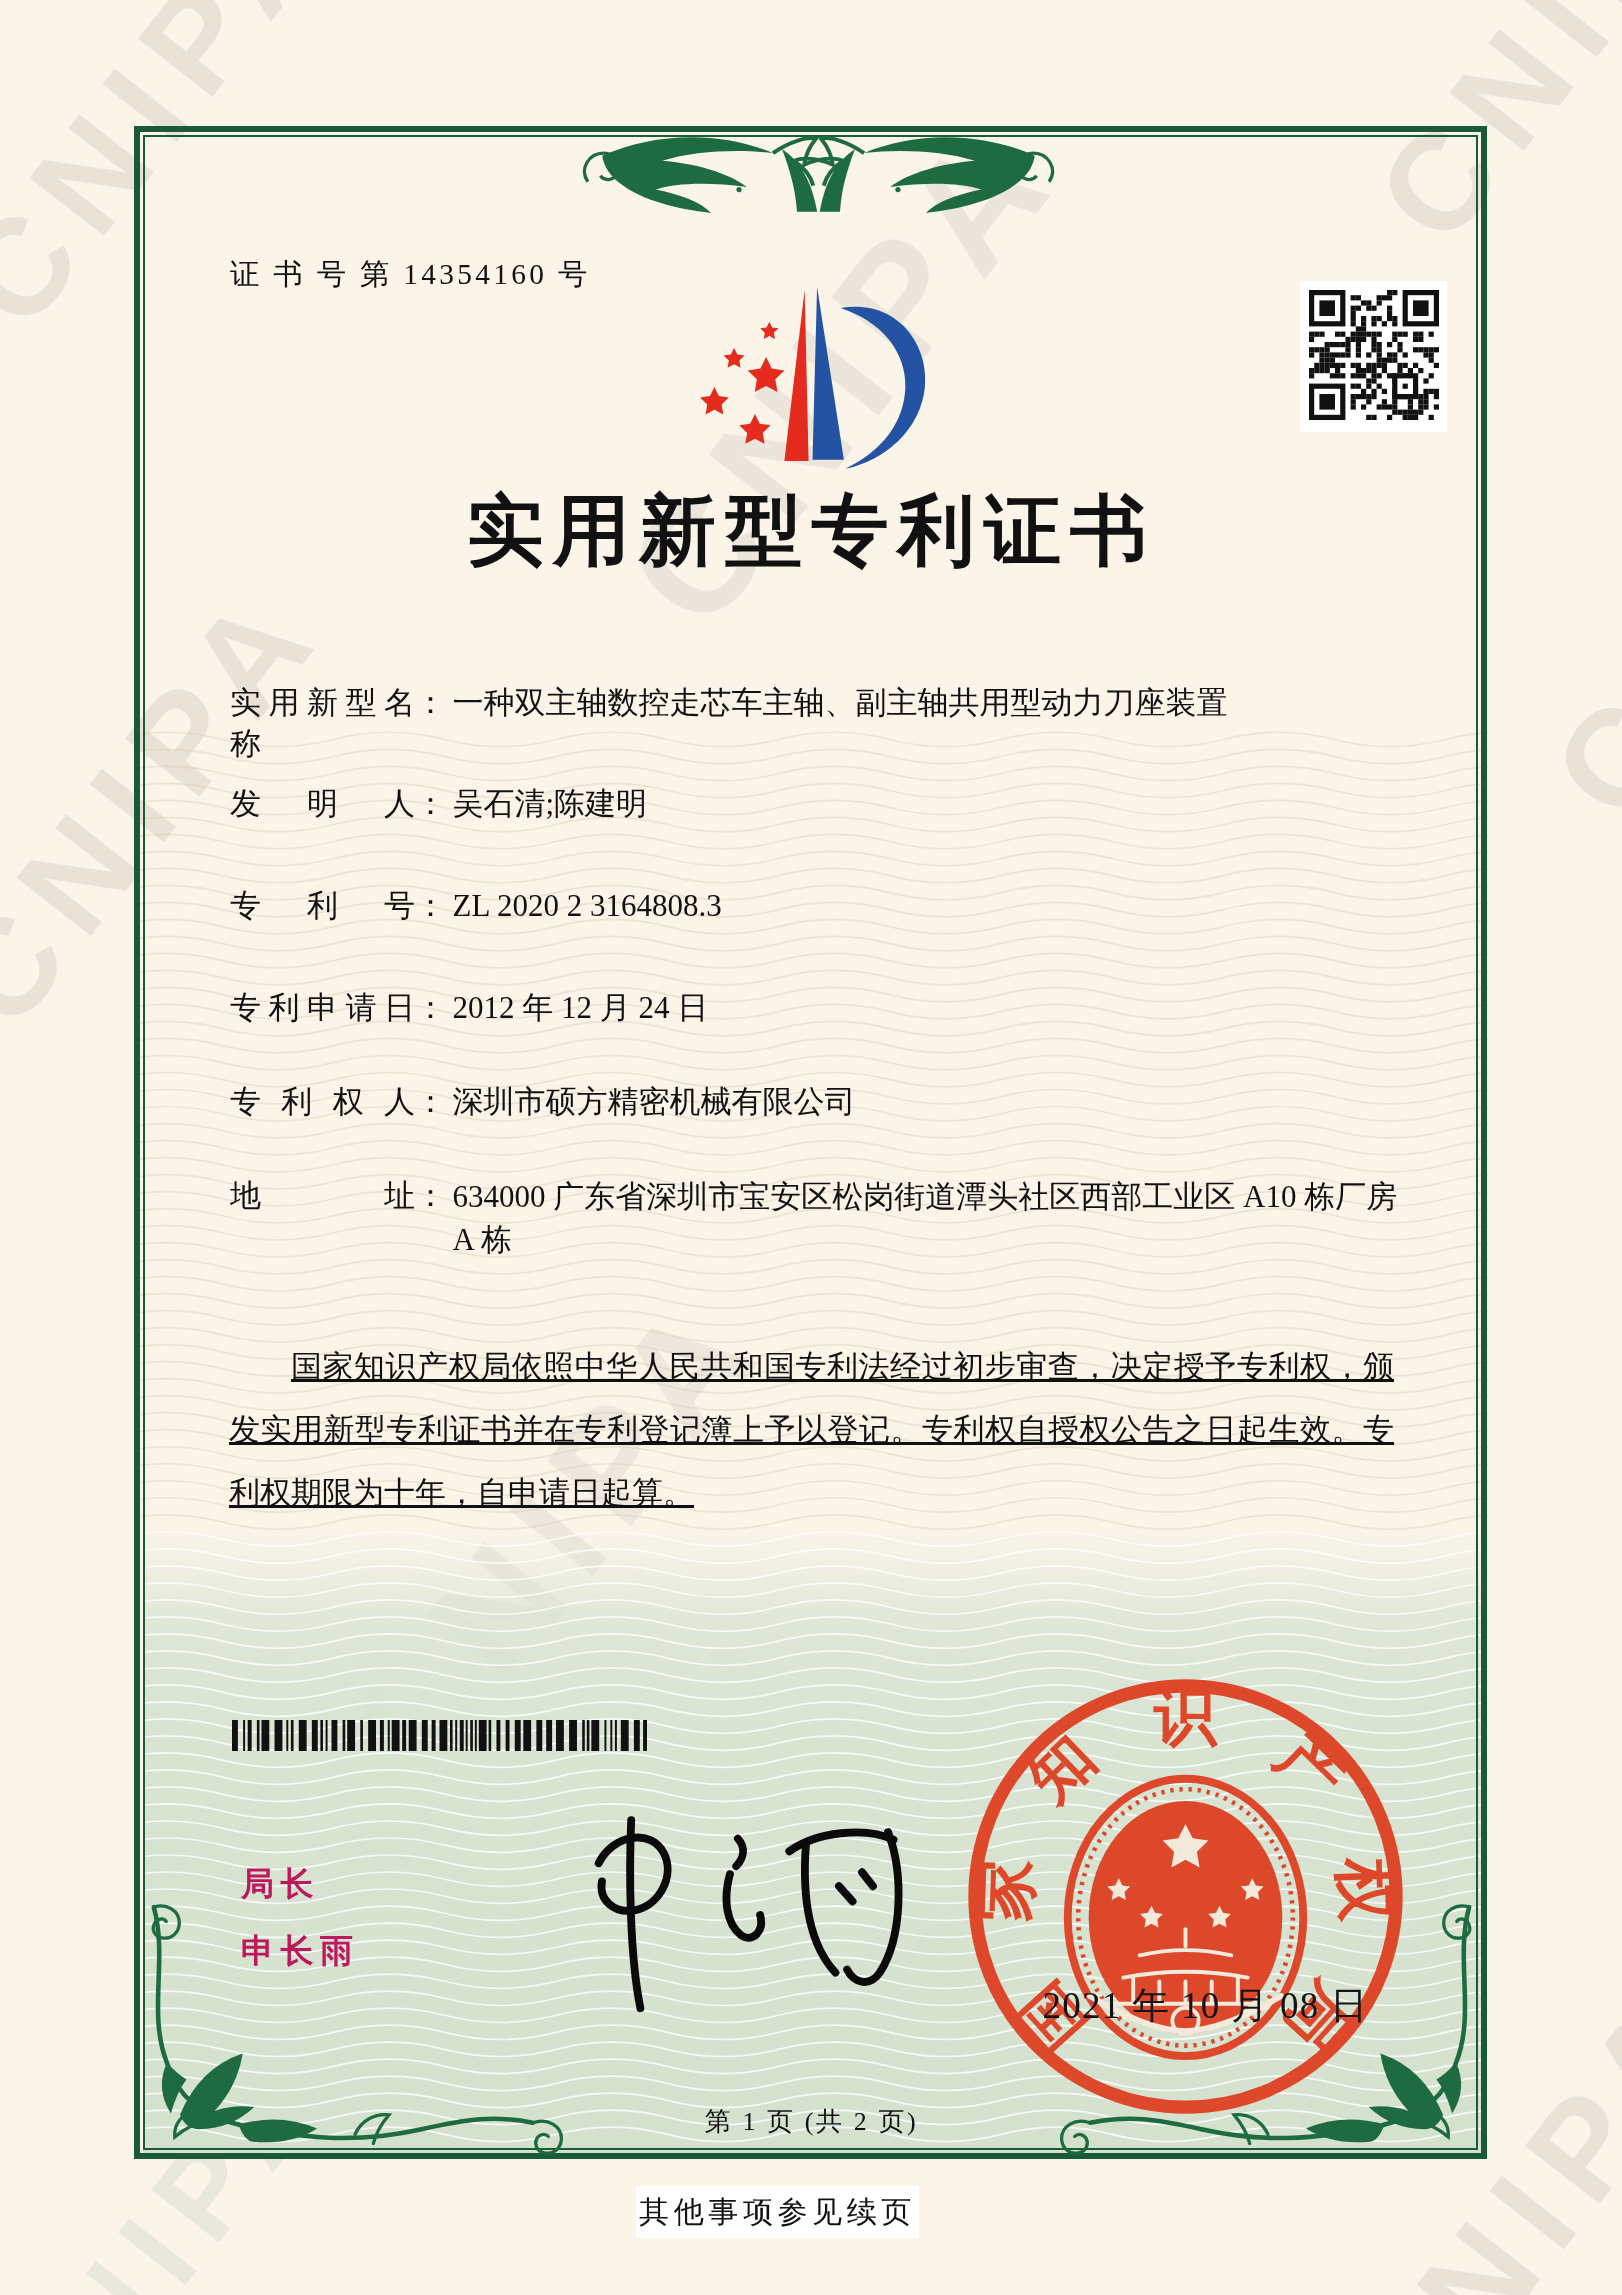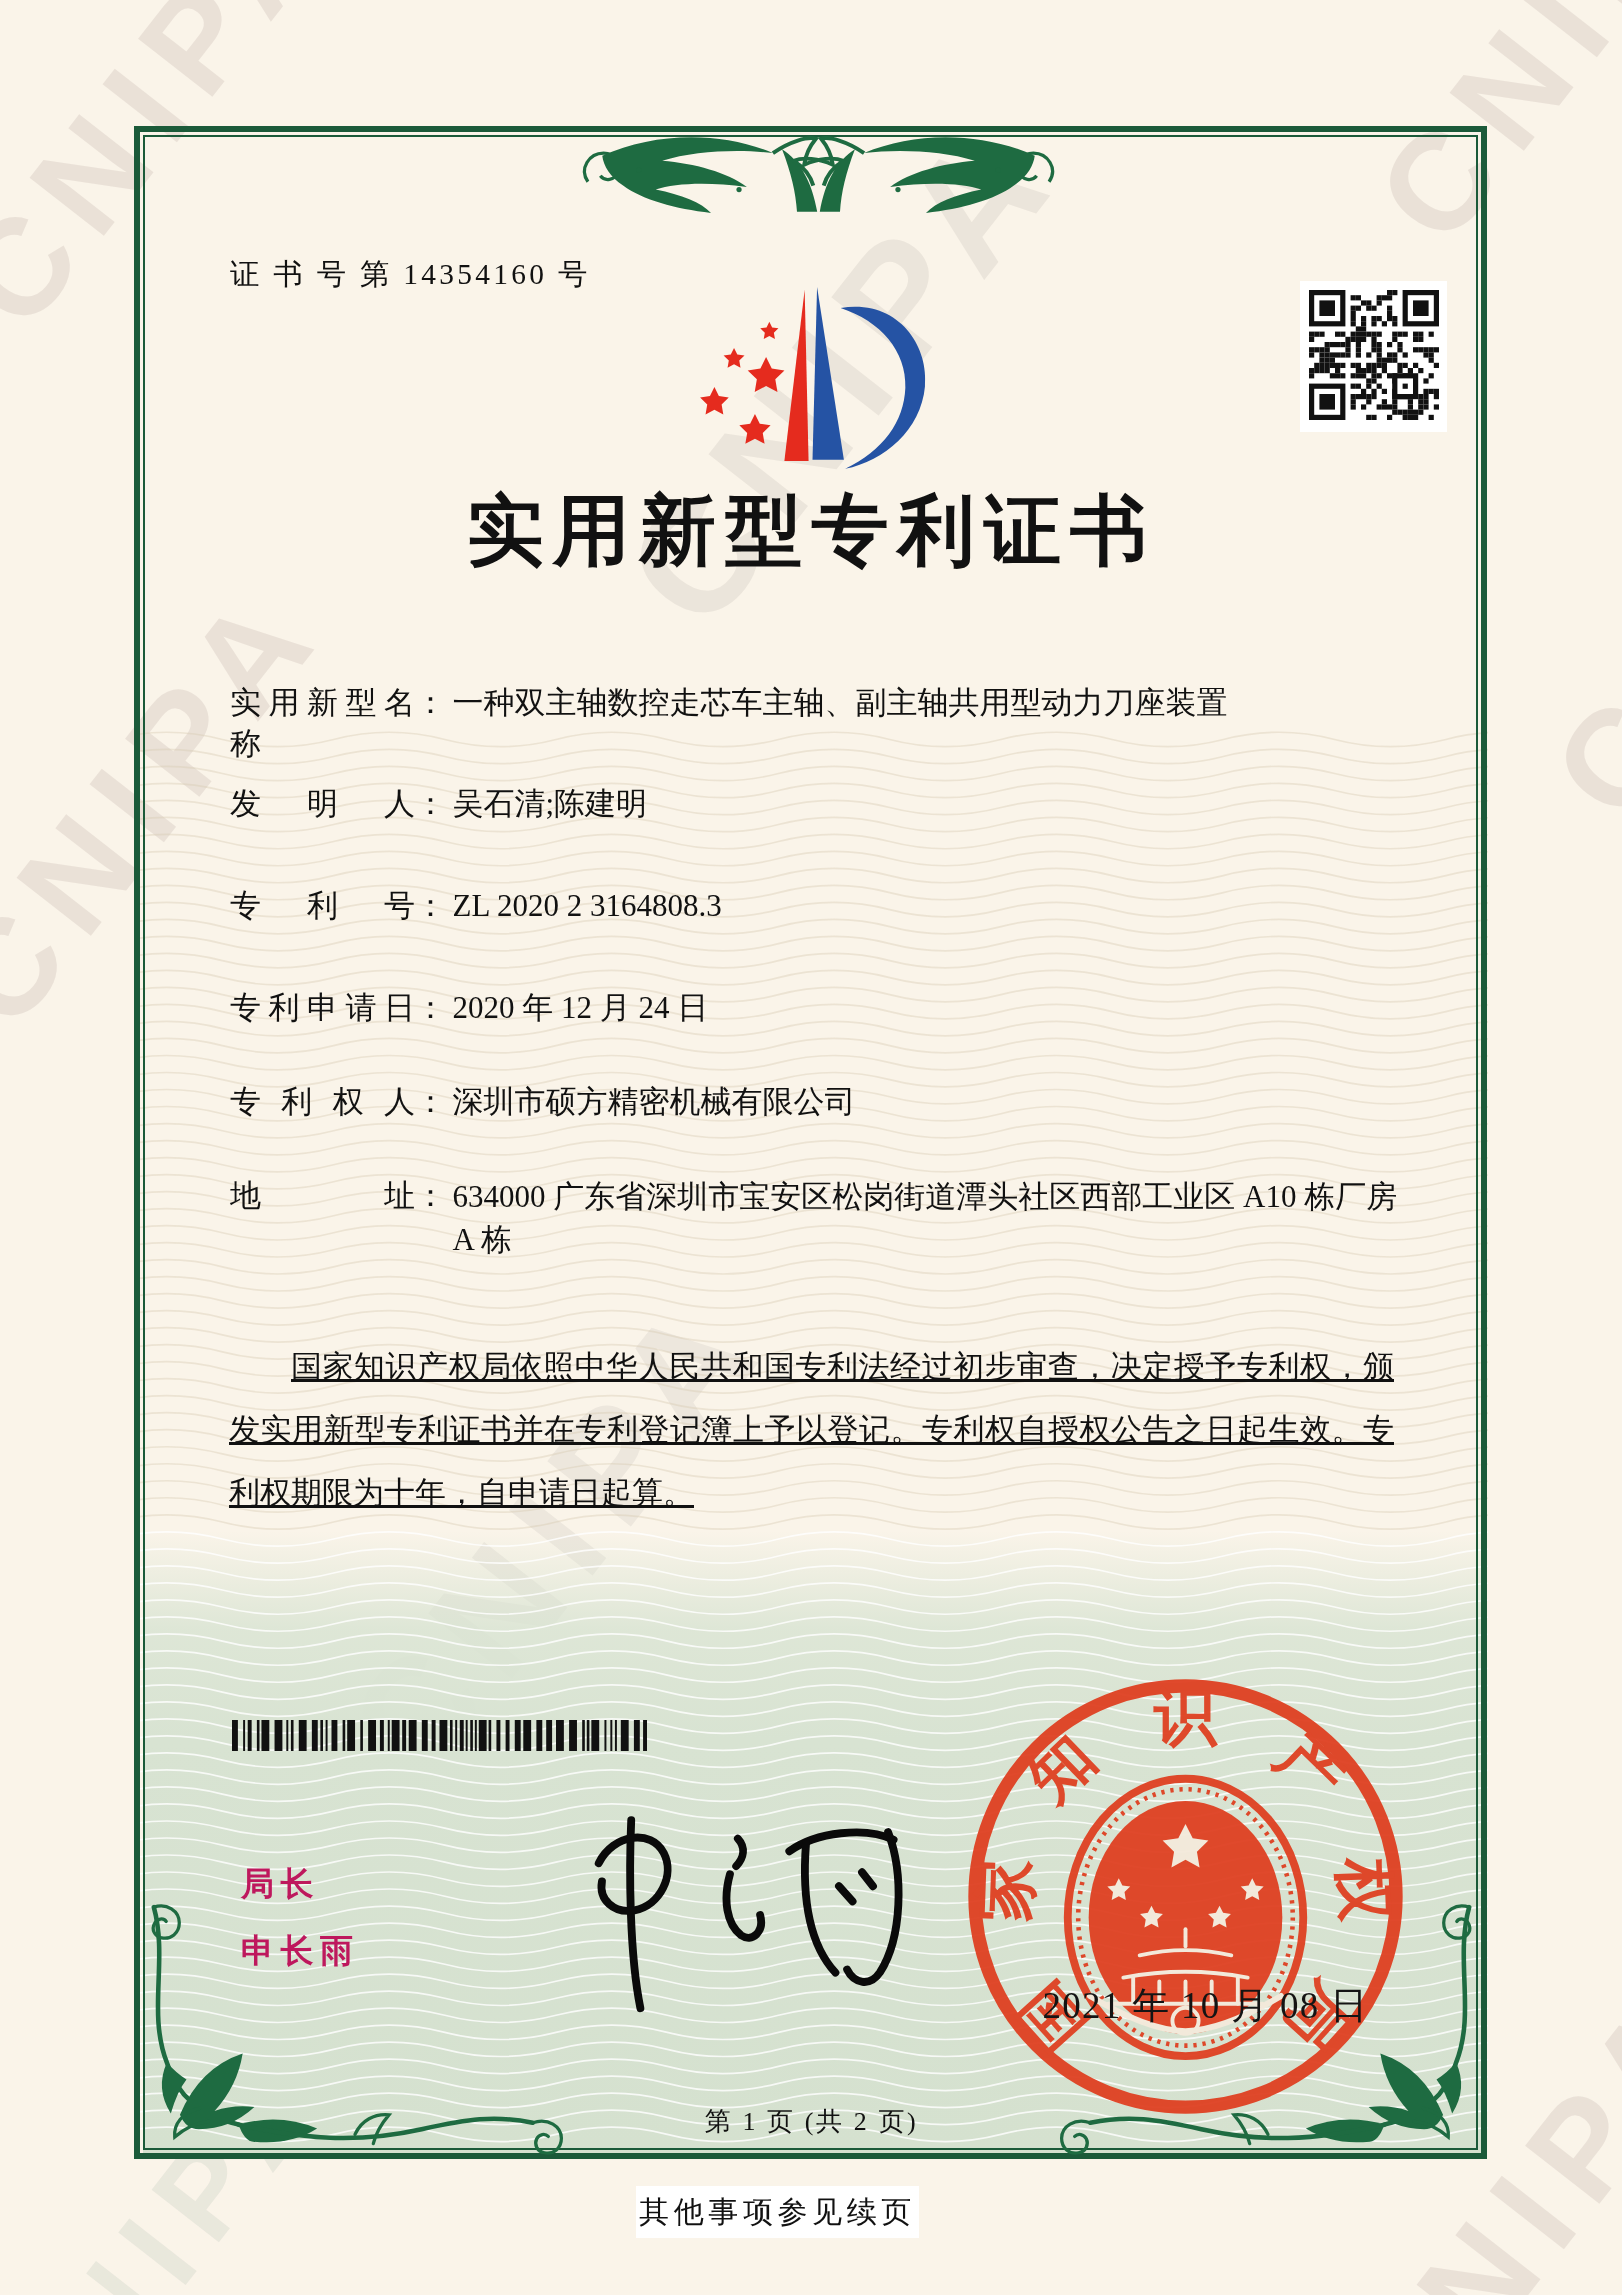--- a/index.html
+++ b/index.html
@@ -493,21 +493,21 @@
   <div class="row r-name">
     <span class="flabel">实用新型名称</span><span>：</span><span class="fvalue" style="width:968px">一种双主轴数控走芯车主轴、副主轴共用型动力刀座装置</span>
   </div>
   <div class="row r-inventor">
     <span class="flabel">发明人</span><span>：</span><span class="fvalue">吴石清;陈建明</span>
   </div>
   <div class="row r-patno">
     <span class="flabel">专利号</span><span>：</span><span class="fvalue">ZL 2020 2 3164808.3</span>
   </div>
   <div class="row r-appdate">
-    <span class="flabel">专利申请日</span><span>：</span><span class="fvalue">2020 年 12 月 24 日</span>
+    <span class="flabel">专利申请日</span><span>：</span><span class="fvalue">2012 年 12 月 24 日</span>
   </div>
   <div class="row r-patentee">
     <span class="flabel">专利权人</span><span>：</span><span class="fvalue">深圳市硕方精密机械有限公司</span>
   </div>
   <div class="row r-address">
     <span class="flabel">地址</span><span>：</span><span class="fvalue addrval">634000 广东省深圳市宝安区松岗街道潭头社区西部工业区 A10 栋厂房 A 栋</span>
   </div>
 
   <div class="legal">
     <p>国家知识产权局依照中华人民共和国专利法经过初步审查，决定授予专利权，颁发实用新型专利证书并在专利登记簿上予以登记。专利权自授权公告之日起生效。专利权期限为十年，自申请日起算。</p>

